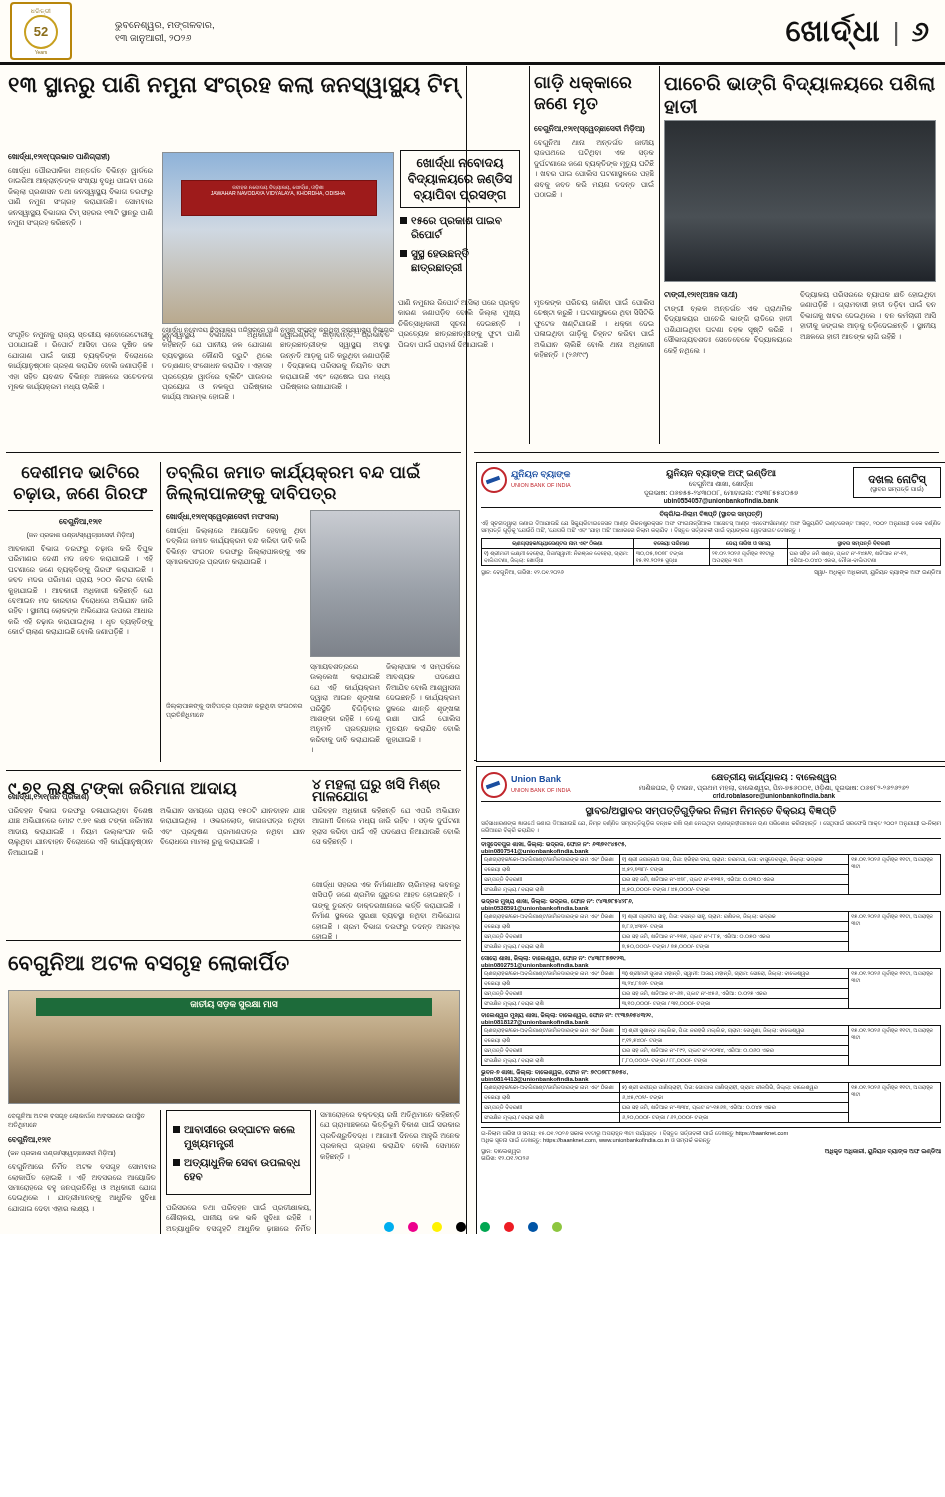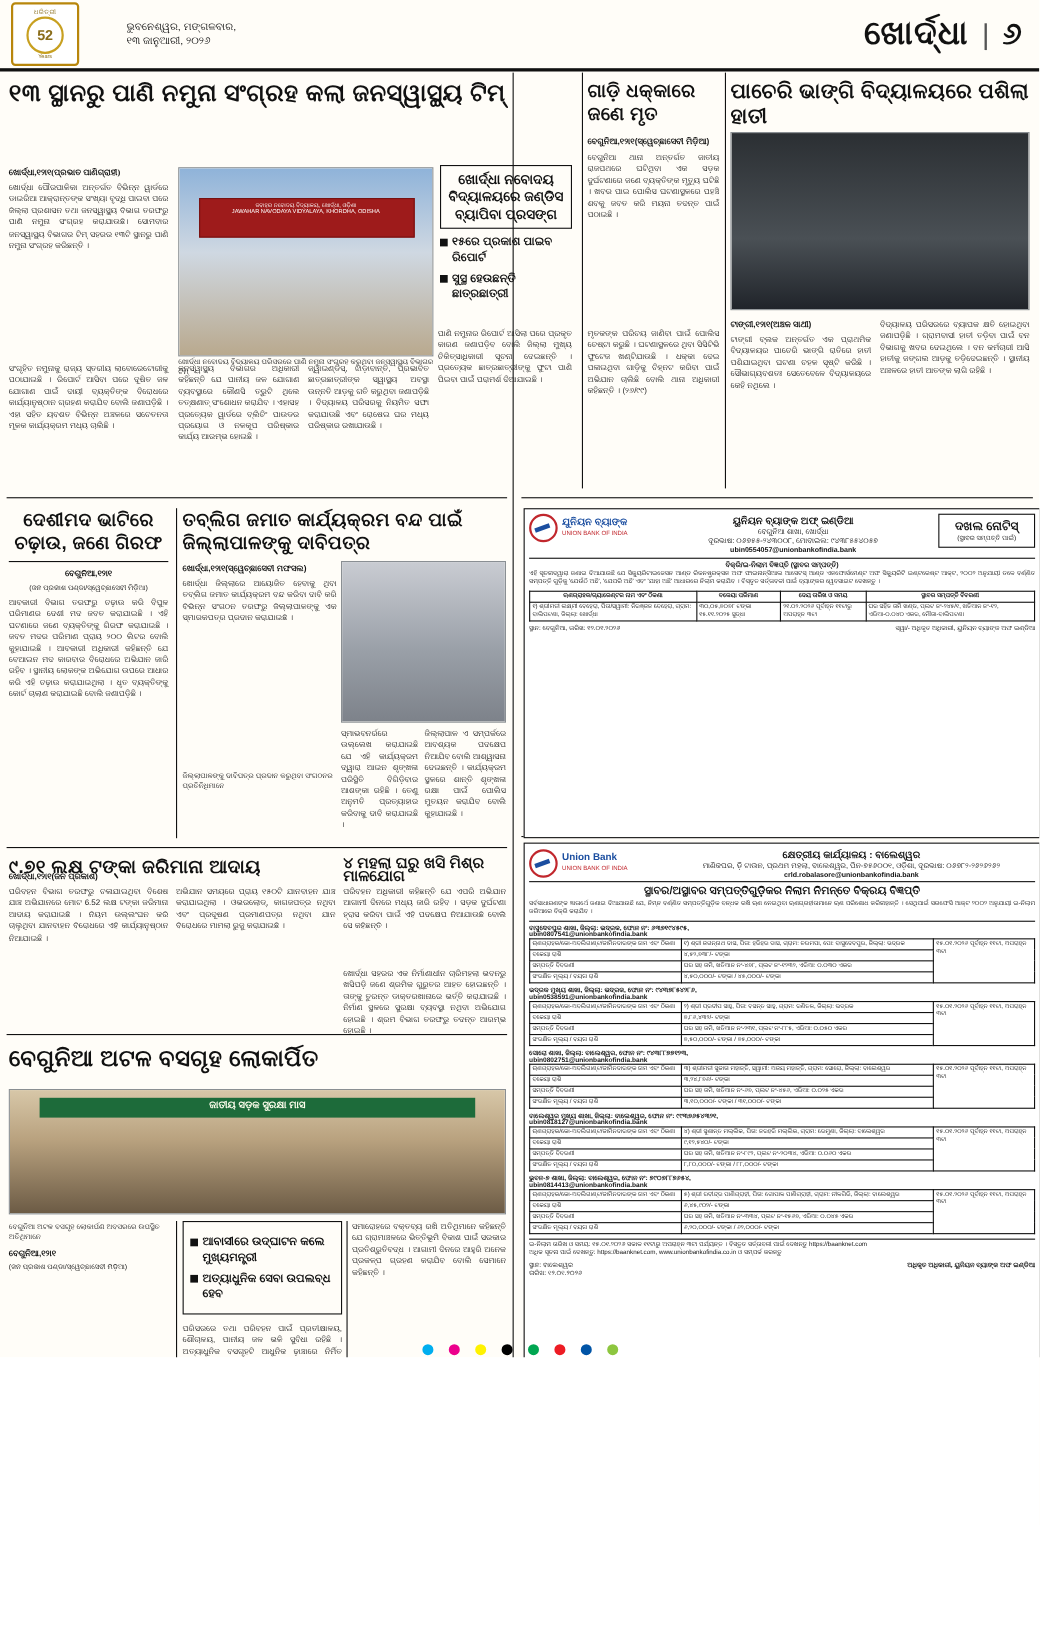--- a/index.html
+++ b/index.html
@@ -99,21 +99,21 @@
   <div class="hline" style="left:6px;top:452px;width:455px;"></div>
   <div class="hline" style="left:474px;top:452px;width:465px;"></div>
   <div class="hline" style="left:6px;top:770px;width:455px;"></div>
   <div class="hline" style="left:6px;top:940px;width:455px;"></div>
   <div class="hline" style="left:474px;top:760px;width:465px;"></div>
 
   <div class="zone" style="left:8px;top:72px;width:452px;">
     <div class="sec-head">୧୩ ସ୍ଥାନରୁ ପାଣି ନମୁନା ସଂଗ୍ରହ କଲା ଜନସ୍ୱାସ୍ଥ୍ୟ ଟିମ୍</div>
   </div>
 
-  <div class="zone" style="left:8px;top:152px;width:145px;font-family:Liberation Serif, serif;">
+  <div class="zone" style="left:8px;top:152px;width:145px;">
     <div class="dateline">ଖୋର୍ଦ୍ଧା,୧୨ା୧(ପ୍ରଭାତ ପାଣିଗ୍ରାହୀ)</div>
     <div class="col-text">ଖୋର୍ଦ୍ଧା ପୌରପାଳିକା ଅନ୍ତର୍ଗତ ବିଭିନ୍ନ ୱାର୍ଡରେ ଡାଇରିଆ ଆକ୍ରାନ୍ତଙ୍କ ସଂଖ୍ୟା ବୃଦ୍ଧି ପାଇବା ପରେ ଜିଲ୍ଲା ପ୍ରଶାସନ ତଥା ଜନସ୍ୱାସ୍ଥ୍ୟ ବିଭାଗ ତରଫରୁ ପାଣି ନମୁନା ସଂଗ୍ରହ କରାଯାଉଛି। ସୋମବାର ଜନସ୍ୱାସ୍ଥ୍ୟ ବିଭାଗର ଟିମ୍ ସହରର ୧୩ଟି ସ୍ଥାନରୁ ପାଣି ନମୁନା ସଂଗ୍ରହ କରିଛନ୍ତି ।</div>
   </div>
 
   <div class="zone" style="left:162px;top:152px;width:232px;">
     <div class="photo" style="height:170px;">
       <div class="imgph ph-school"></div>
       <div class="banner"></div>
       <div style="position:absolute;left:10%;top:18%;width:80%;text-align:center;color:#fff;font-size:5.2px;line-height:6.4px;white-space:pre-line;">ଜବାହର ନବୋଦୟ ବିଦ୍ୟାଳୟ, ଖୋର୍ଦ୍ଧା, ଓଡ଼ିଶା
 JAWAHAR NAVODAYA VIDYALAYA, KHORDHA, ODISHA</div>
@@ -187,35 +187,35 @@
   <div class="zone" style="left:166px;top:512px;width:140px;">
     <div class="dateline">ଖୋର୍ଦ୍ଧା,୧୨ା୧(ସ୍ୱେଚ୍ଛାସେବୀ ମଫସଲ)</div>
     <div class="col-text">ଖୋର୍ଦ୍ଧା ଜିଲ୍ଲାରେ ଆୟୋଜିତ ହେବାକୁ ଥିବା ତବ୍‌ଲିଗ ଜମାତ କାର୍ଯ୍ୟକ୍ରମ ବନ୍ଦ କରିବା ଦାବି କରି ବିଭିନ୍ନ ସଂଗଠନ ତରଫରୁ ଜିଲ୍ଲାପାଳଙ୍କୁ ଏକ ସ୍ମାରକପତ୍ର ପ୍ରଦାନ କରାଯାଇଛି ।</div>
   </div>
   <div class="zone" style="left:310px;top:510px;width:150px;">
     <div class="photo" style="height:145px;">
       <div class="imgph ph-meet"></div>
     </div>
   </div>
   <div class="zone" style="left:310px;top:662px;width:70px;">
-    <div class="col-text">ସ୍ମାଭବନର୍ରରେ ଉଲ୍ଲେଖ କରାଯାଇଛି ଯେ ଏହି କାର୍ଯ୍ୟକ୍ରମ ଦ୍ୱାରା ଆଇନ ଶୃଙ୍ଖଳା ପରିସ୍ଥିତି ବିଗିଡ଼ିବାର ଆଶଙ୍କା ରହିଛି । ତେଣୁ ଅନୁମତି ପ୍ରତ୍ୟାହାର କରିବାକୁ ଦାବି କରାଯାଇଛି ।</div>
+    <div class="col-text">ସ୍ମାୟବଶତ୍ରରେ ଉଲ୍ଲେଖ କରାଯାଇଛି ଯେ ଏହି କାର୍ଯ୍ୟକ୍ରମ ଦ୍ୱାରା ଆଇନ ଶୃଙ୍ଖଳା ପରିସ୍ଥିତି ବିଗିଡ଼ିବାର ଆଶଙ୍କା ରହିଛି । ତେଣୁ ଅନୁମତି ପ୍ରତ୍ୟାହାର କରିବାକୁ ଦାବି କରାଯାଇଛି ।</div>
   </div>
   <div class="zone" style="left:386px;top:662px;width:74px;">
     <div class="col-text">ଜିଲ୍ଲାପାଳ ଏ ସମ୍ପର୍କରେ ଆବଶ୍ୟକ ପଦକ୍ଷେପ ନିଆଯିବ ବୋଲି ଆଶ୍ୱାସନା ଦେଇଛନ୍ତି । କାର୍ଯ୍ୟକ୍ରମ ସ୍ଥଳରେ ଶାନ୍ତି ଶୃଙ୍ଖଳା ରକ୍ଷା ପାଇଁ ପୋଲିସ ମୁତୟନ କରାଯିବ ବୋଲି କୁହାଯାଇଛି ।</div>
   </div>
   <div class="zone" style="left:166px;top:700px;width:140px;">
     <div class="caption">ଜିଲ୍ଲାପାଳଙ୍କୁ ଦାବିପତ୍ର ପ୍ରଦାନ କରୁଥିବା ସଂଗଠନର ପ୍ରତିନିଧିମାନେ</div>
   </div>
 
   <div class="zone" style="left:8px;top:778px;width:300px;">
     <div class="sec-head sm">୯.୭୧ ଲକ୍ଷ ଟଙ୍କା ଜରିମାନା ଆଦାୟ</div>
   </div>
   <div class="zone" style="left:8px;top:792px;width:145px;">
     <div class="dateline">ଖୋର୍ଦ୍ଧା,୧୨ା୧(ଜନ ପ୍ରକାଶ)</div>
-    <div class="col-text">ପରିବହନ ବିଭାଗ ତରଫରୁ ଚଳାଯାଇଥିବା ବିଶେଷ ଯାଞ୍ଚ ଅଭିଯାନରେ ମୋଟ 6.52 ଲକ୍ଷ ଟଙ୍କା ଜରିମାନା ଆଦାୟ କରାଯାଇଛି । ନିୟମ ଉଲ୍ଲଂଘନ କରି ଚାଲୁଥିବା ଯାନବାହନ ବିରୋଧରେ ଏହି କାର୍ଯ୍ୟାନୁଷ୍ଠାନ ନିଆଯାଇଛି ।</div>
+    <div class="col-text">ପରିବହନ ବିଭାଗ ତରଫରୁ ଚଳାଯାଇଥିବା ବିଶେଷ ଯାଞ୍ଚ ଅଭିଯାନରେ ମୋଟ ୯.୭୧ ଲକ୍ଷ ଟଙ୍କା ଜରିମାନା ଆଦାୟ କରାଯାଇଛି । ନିୟମ ଉଲ୍ଲଂଘନ କରି ଚାଲୁଥିବା ଯାନବାହନ ବିରୋଧରେ ଏହି କାର୍ଯ୍ୟାନୁଷ୍ଠାନ ନିଆଯାଇଛି ।</div>
   </div>
   <div class="zone" style="left:160px;top:806px;width:145px;">
     <div class="col-text">ଅଭିଯାନ ସମୟରେ ପ୍ରାୟ ୧୫୦ଟି ଯାନବାହନ ଯାଞ୍ଚ କରାଯାଇଥିଲା । ଓଭରଲୋଡ୍‌, କାଗଜପତ୍ର ନଥିବା ଏବଂ ପ୍ରଦୂଷଣ ପ୍ରମାଣପତ୍ର ନଥିବା ଯାନ ବିରୋଧରେ ମାମଲା ରୁଜୁ କରାଯାଇଛି ।</div>
   </div>
   <div class="zone" style="left:312px;top:806px;width:148px;">
     <div class="col-text">ପରିବହନ ଅଧିକାରୀ କହିଛନ୍ତି ଯେ ଏପରି ଅଭିଯାନ ଆଗାମୀ ଦିନରେ ମଧ୍ୟ ଜାରି ରହିବ । ସଡ଼କ ଦୁର୍ଘଟଣା ହ୍ରାସ କରିବା ପାଇଁ ଏହି ପଦକ୍ଷେପ ନିଆଯାଉଛି ବୋଲି ସେ କହିଛନ୍ତି ।</div>
   </div>
   <div class="zone" style="left:312px;top:778px;width:148px;">
     <div style="font-size:14px;font-weight:bold;line-height:12px;">୪ ମହଲା ଘରୁ ଖସି ମିଶ୍ର ମାଳଯୋଗ</div>
   </div>
@@ -230,20 +230,21 @@
     <div class="photo" style="height:112px;">
       <div class="imgph ph-stage"></div>
       <div class="banner2"></div>
       <div style="position:absolute;left:6%;top:7%;width:88%;text-align:center;color:#ffe;font-size:9px;font-weight:bold;">ଜାତୀୟ ସଡ଼କ ସୁରକ୍ଷା ମାସ</div>
     </div>
   </div>
   <div class="zone" style="left:8px;top:1110px;width:148px;">
     <div class="caption">ବେଗୁନିଆ ଅଟଳ ବସଗୃହ ଲୋକାର୍ପଣ ଅବସରରେ ଉପସ୍ଥିତ ଅତିଥିମାନେ</div>
     <div class="dateline" style="margin-top:6px;">ବେଗୁନିଆ,୧୨ା୧</div>
     <div style="font-size:6.4px;margin-bottom:5px;">(ଜନ ପ୍ରକାଶ ପଣ୍ଡା/ସ୍ୱେଚ୍ଛାସେବୀ ମିଡ଼ିଆ)</div>
+    <div class="col-text">ବେଗୁନିଆରେ ନିର୍ମିତ ଅଟଳ ବସଗୃହ ସୋମବାର ଲୋକାର୍ପିତ ହୋଇଛି । ଏହି ଅବସରରେ ଆୟୋଜିତ ସମାରୋହରେ ବହୁ ଜନପ୍ରତିନିଧି ଓ ଅଧିକାରୀ ଯୋଗ ଦେଇଥିଲେ । ଯାତ୍ରୀମାନଙ୍କୁ ଆଧୁନିକ ସୁବିଧା ଯୋଗାଇ ଦେବା ଏହାର ଲକ୍ଷ୍ୟ ।</div>
   </div>
   <div class="zone" style="left:166px;top:1110px;width:145px;">
     <div class="box" style="padding:6px;">
       <div class="bullet">
         <span class="sqr"></span>
         <span>ଆବାସୀରେ ଉଦ୍‌ଘାଟନ କଲେ ମୁଖ୍ୟମନ୍ତ୍ରୀ</span>
       </div>
       <div class="bullet">
         <span class="sqr"></span>
         <span>ଅତ୍ୟାଧୁନିକ ସେବା ଉପଲବ୍ଧ ହେବ</span>

